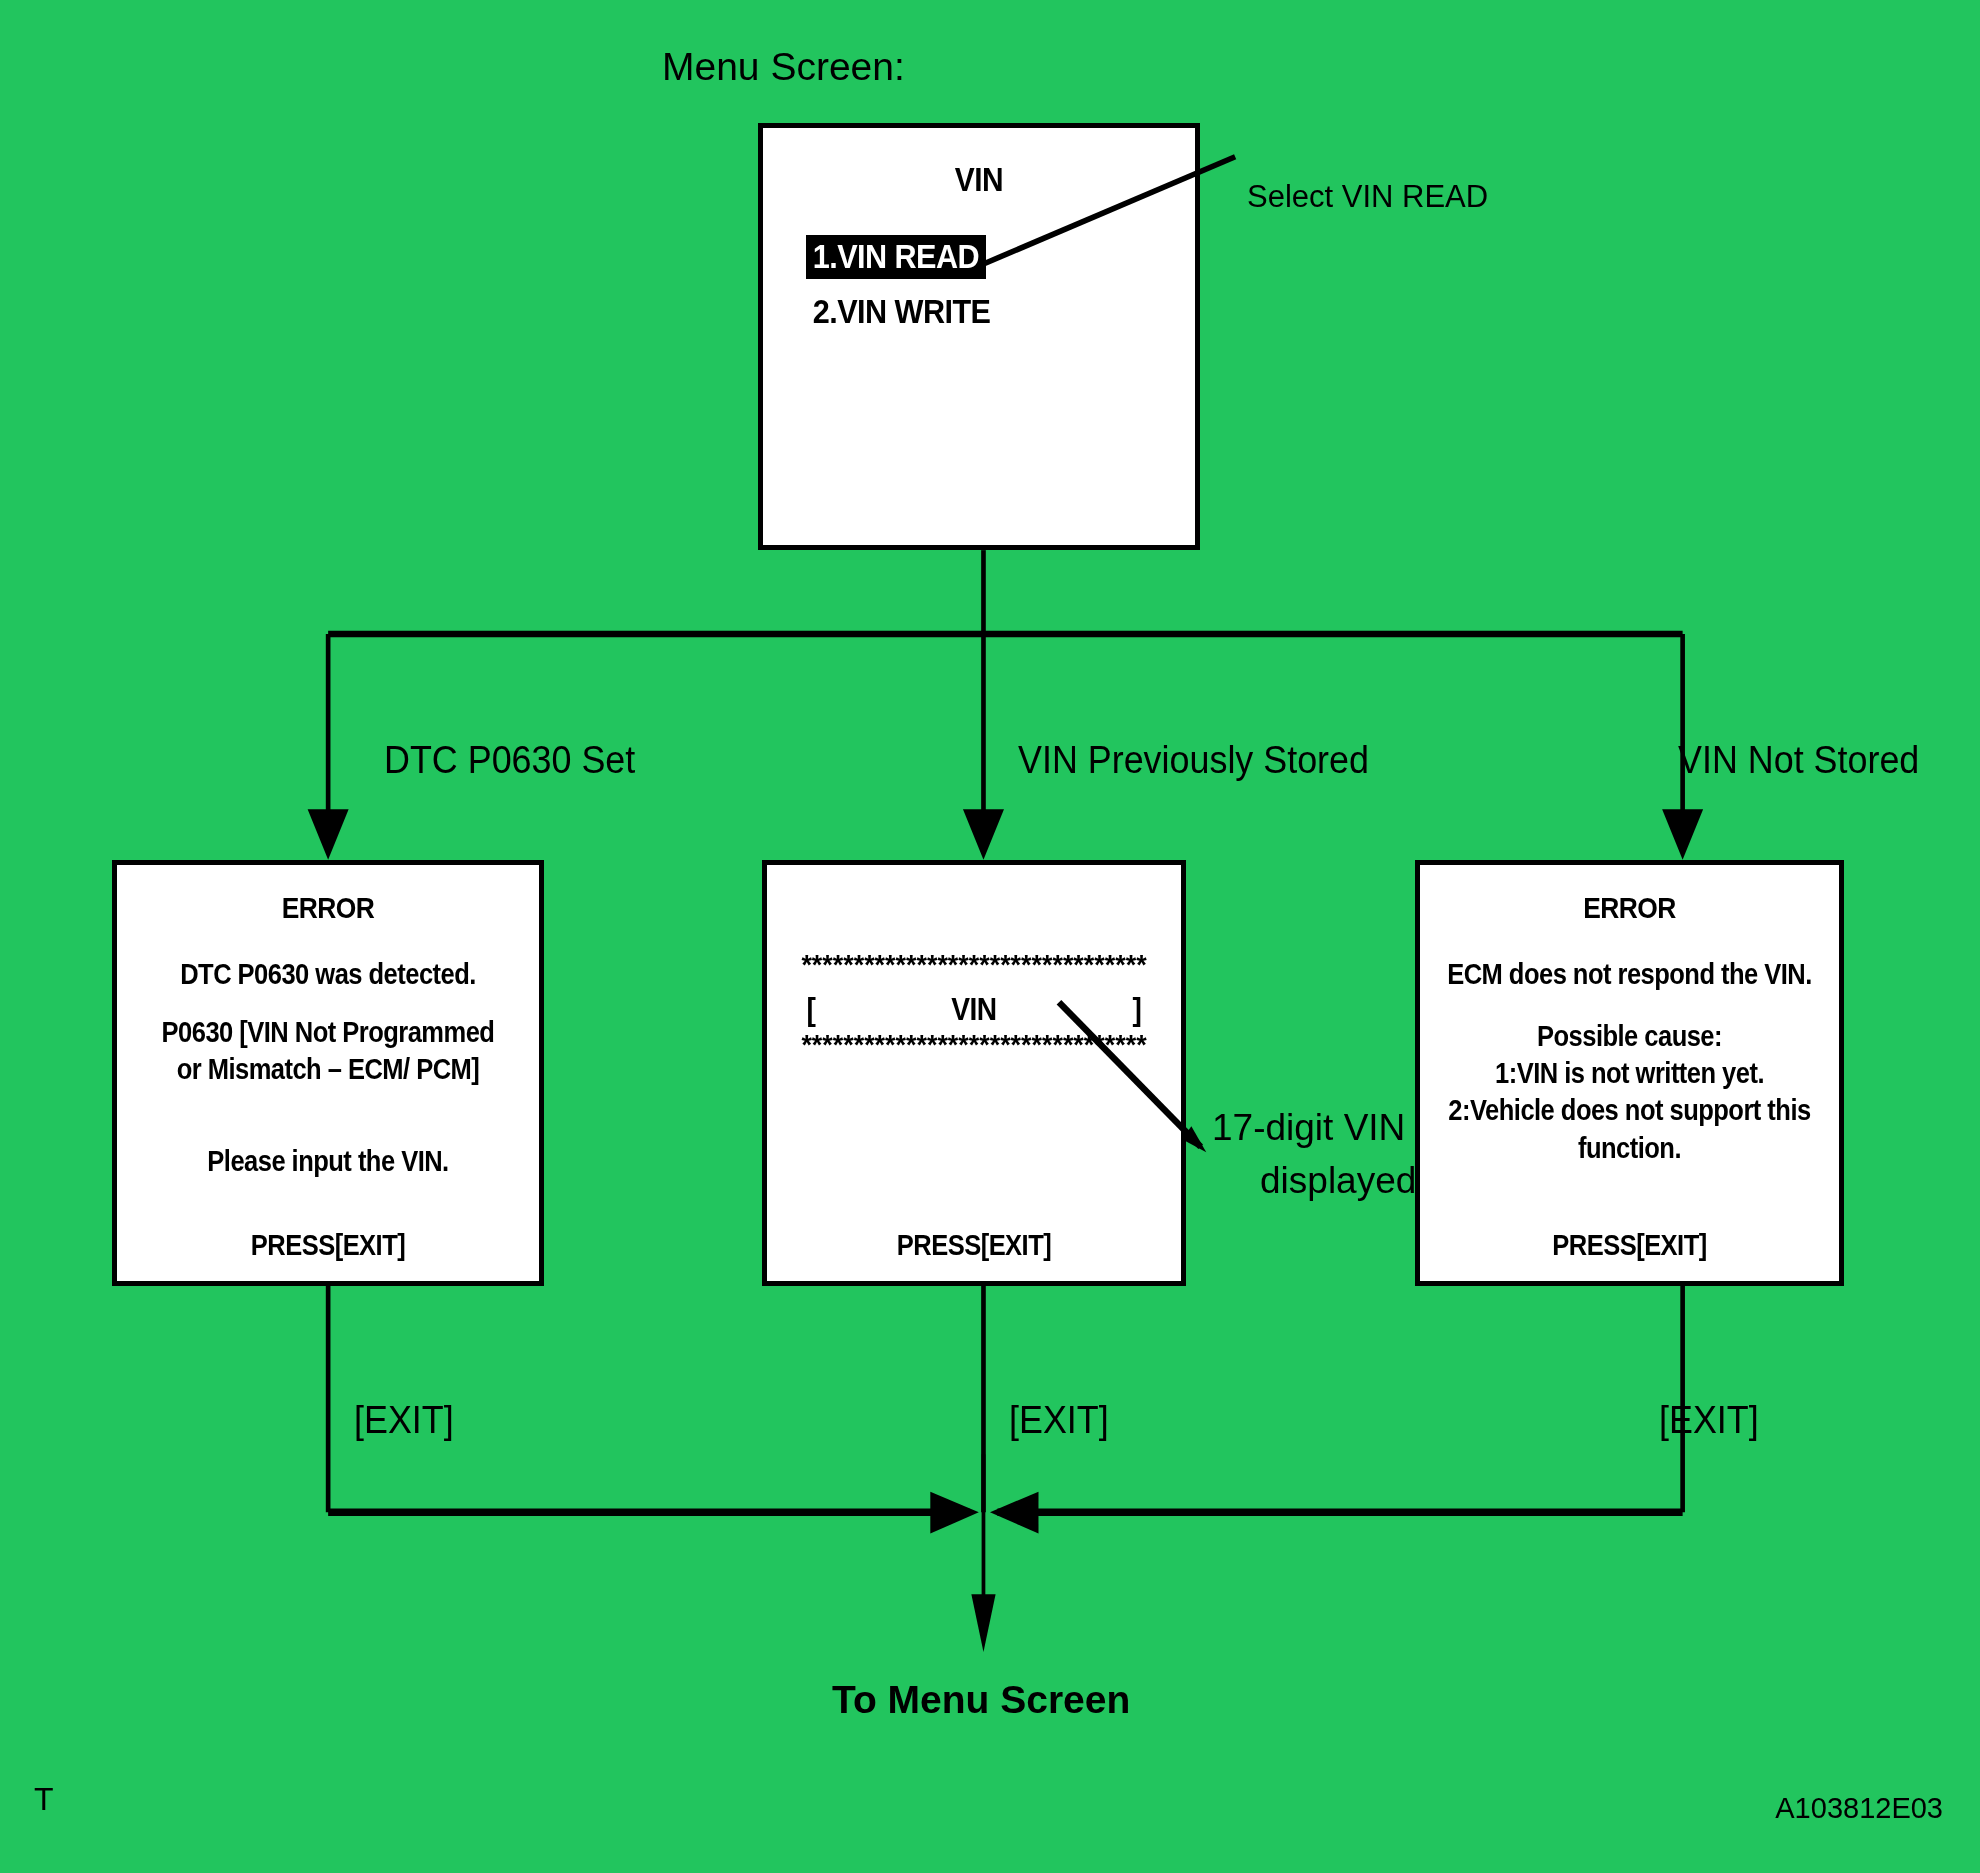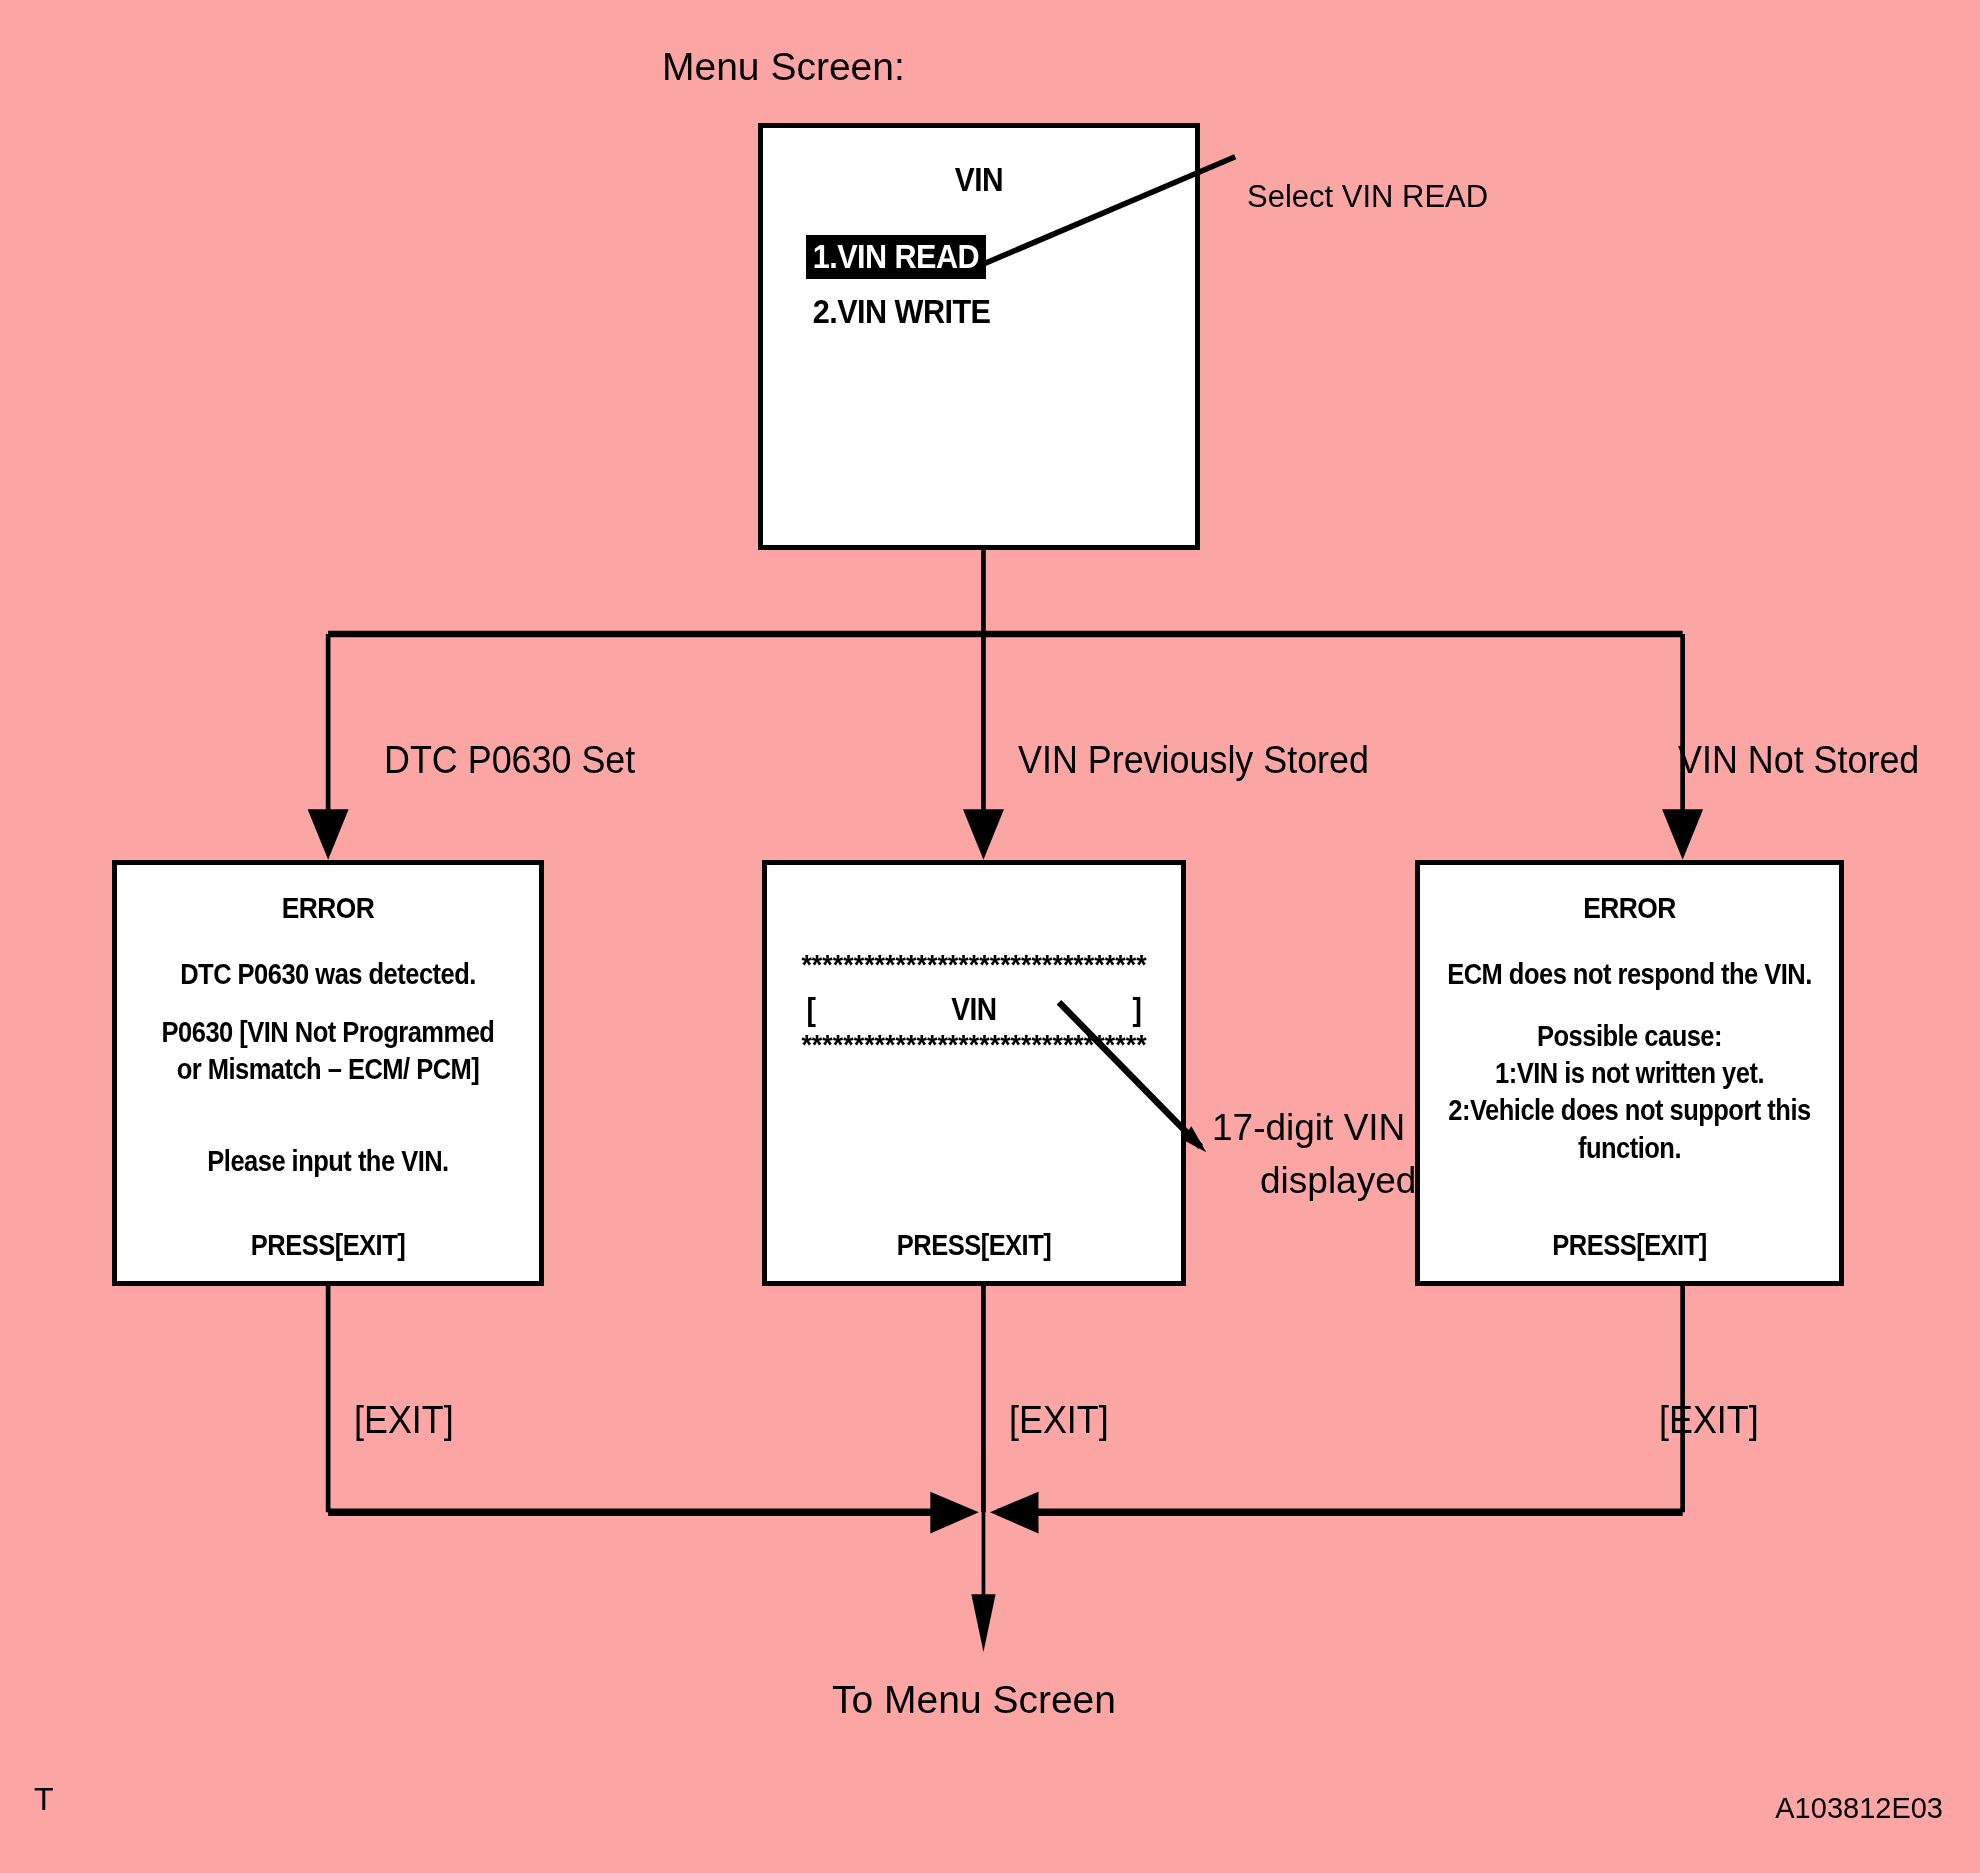--- a/index.html
+++ b/index.html
@@ -8,21 +8,21 @@
     background: #ffffff;
   }
   body {
     font-family: "Liberation Sans", sans-serif;
     color: #000000;
   }
   #page {
     position: relative;
     width: 1980px;
     height: 1874px;
-    background: #fca5a5;
+    background: #22c55e;
     overflow: hidden;
   }
 
   
   .screen-box {
     position: absolute;
     border: 5.6px solid #000000;
     background: #ffffff;
     box-sizing: border-box;
   }
@@ -164,21 +164,21 @@
 
     <div class="lcd-text" style="position:absolute; left:0; top:267px; width:100%; font-size:29px;">function.</div>
 
     <div class="lcd-text" style="position:absolute; left:0; top:364px; width:100%; font-size:29px;">PRESS[EXIT]</div>
   </div>
 
   <div class="branch-label" style="left:354px; top:1398px; font-size:39px;">[EXIT]</div>
   <div class="branch-label" style="left:1009px; top:1398px; font-size:39px;">[EXIT]</div>
   <div class="branch-label" style="left:1659px; top:1398px; font-size:39px;">[EXIT]</div>
 
-  <div class="callout" style="left:832px; top:1678px; font-size:39px;">To Menu Screen</div>
+  <div class="callout" style="left:832px; top:1678px; font-size:39px;font-weight:bold;">To Menu Screen</div>
 
   <div class="corner-code" style="left:34px; top:1781px; font-size:32px;">T</div>
   <div class="corner-code" style="right:37px; top:1792px;">A103812E03</div>
 
   <svg class="overlay" viewBox="0 0 2124 2010">
 
     <line x1="1055" y1="283" x2="1325" y2="168" stroke="#000000" stroke-width="6"></line>
 
     <line x1="1055" y1="590" x2="1055" y2="680" stroke="#000000" stroke-width="5"></line>
 

